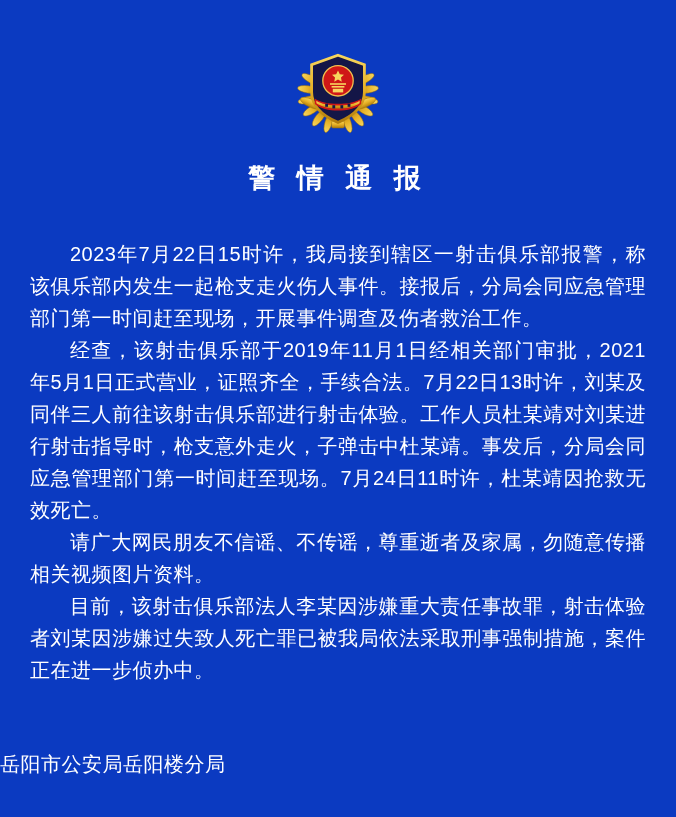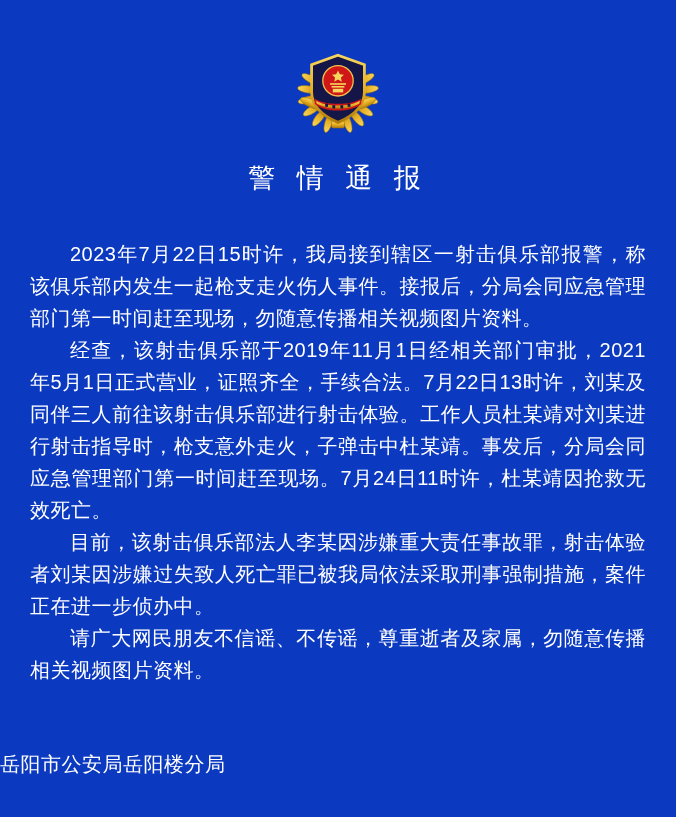--- a/index.html
+++ b/index.html
@@ -16,21 +16,21 @@
   .badge-wrap {
     width: 96px;
     height: 96px;
     margin: 44px auto 0 auto;
   }
   .badge-wrap svg { display: block; width: 96px; height: 96px; }
   .notice-title {
     margin: 20px 0 0 0;
     text-align: center;
     font-size: 27px;
-    font-weight: normal;
+    font-weight: bold;
     letter-spacing: 7px;
     color: #ffffff;
   }
   .notice-body {
     margin-top: 42px;
     padding: 0 30px;
   }
   .notice-body p {
     margin: 0;
     font-size: 20px;
@@ -104,23 +104,23 @@
         <rect x="53" y="76.5" width="3.5" height="4" fill="#141647"></rect>
         <rect x="63" y="76.5" width="3.5" height="4" fill="#141647"></rect>
         <rect x="72" y="74.5" width="3.5" height="4" fill="#141647"></rect>
       </g>
     </svg>
   </div>
 
   <h1 class="notice-title">警 情 通 报</h1>
 
   <div class="notice-body">
-    <p>2023年7月22日15时许，我局接到辖区一射击俱乐部报警，称该俱乐部内发生一起枪支走火伤人事件。接报后，分局会同应急管理部门第一时间赶至现场，勿随意传播相关视频图片资料。</p>
+    <p>2023年7月22日15时许，我局接到辖区一射击俱乐部报警，称该俱乐部内发生一起枪支走火伤人事件。接报后，分局会同应急管理部门第一时间赶至现场，开展事件调查及伤者救治工作。</p>
     <p>经查，该射击俱乐部于2019年11月1日经相关部门审批，2021年5月1日正式营业，证照齐全，手续合法。7月22日13时许，刘某及同伴三人前往该射击俱乐部进行射击体验。工作人员杜某靖对刘某进行射击指导时，枪支意外走火，子弹击中杜某靖。事发后，分局会同应急管理部门第一时间赶至现场。7月24日11时许，杜某靖因抢救无效死亡。</p>
+    <p>请广大网民朋友不信谣、不传谣，尊重逝者及家属，勿随意传播相关视频图片资料。</p>
     <p>目前，该射击俱乐部法人李某因涉嫌重大责任事故罪，射击体验者刘某因涉嫌过失致人死亡罪已被我局依法采取刑事强制措施，案件正在进一步侦办中。</p>
-    <p>请广大网民朋友不信谣、不传谣，尊重逝者及家属，勿随意传播相关视频图片资料。</p>
   </div>
 
   <div class="signature">
     <p>岳阳市公安局岳阳楼分局</p>
   </div>
 
 </div>
 
 </body></html>

